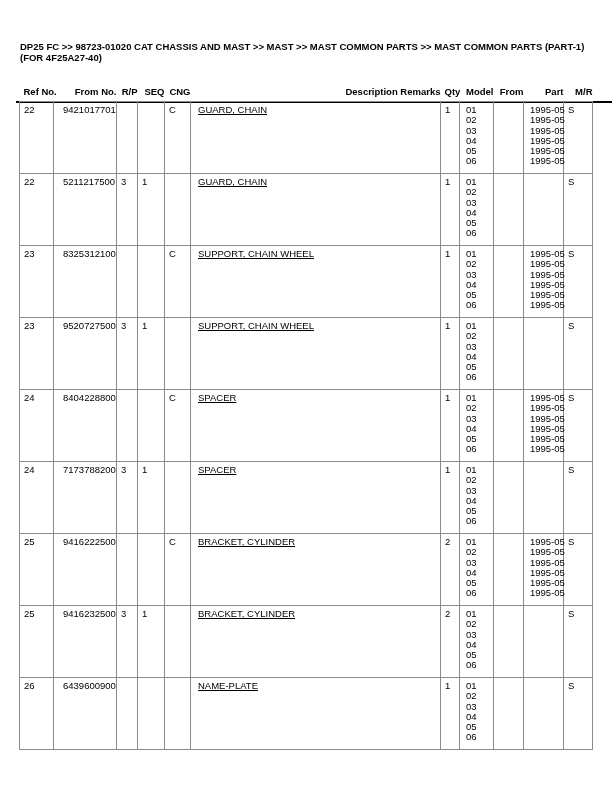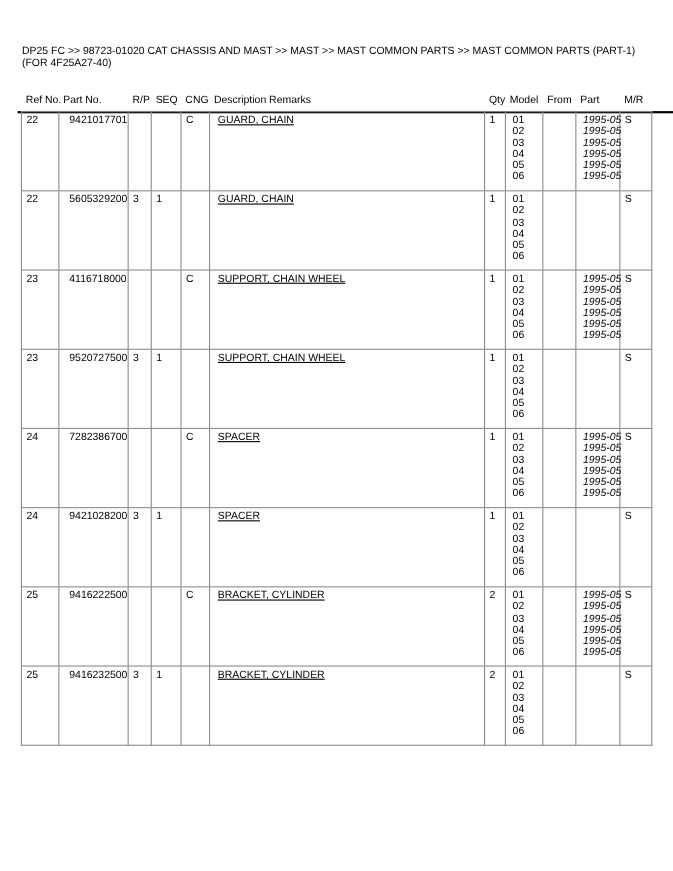--- a/index.html
+++ b/index.html
@@ -13,59 +13,59 @@
   }
   .page { position: absolute; inset: 0; }
   .title {
     position: absolute; left: 20px; top: 16px;
     font-size: 9.5px; font-weight: bold;
     white-space: nowrap;
   }
   .breadcrumb {
     position: absolute; left: 20px; top: 41px;
     width: 575px;
-    font-size: 9.5px; font-weight: normal;
+    font-size: 9.5px; font-weight: bold;
     line-height: 11px;
   }
   .header-rule {
     position: absolute; left: 16px; top: 101px;
     width: 596px; height: 2px;
     background: #000000;
   }
   table.parts {
     position: absolute; left: 19px; top: 85px;
     width: 573px;
     border-collapse: collapse;
     table-layout: fixed;
     font-size: 9.5px;
   }
   table.parts thead th {
-    font-size: 9.5px; font-weight: normal;
-    text-align: left;
+    font-size: 9.5px; font-weight: bold;
+    text-align: right;
     vertical-align: bottom;
     border: none;
     height: 12px;
     padding: 0 0 4px 4px;
     white-space: nowrap;
     overflow: visible;
   }
   table.parts tbody td {
     border: 1px solid #8c8c8c;
     vertical-align: top;
     text-align: left;
     padding: 3px 2px 2px 4px;
     line-height: 10.3px;
     height: 66px;
     white-space: nowrap;
     overflow: visible;
   }
   table.parts tbody td[data-name="cell-part_no"] { padding-left: 9px; }
   table.parts tbody td[data-name="cell-description"] { padding-left: 7px; text-decoration: underline; }
   table.parts tbody td[data-name="cell-model"] { padding-left: 6px; margin-top: 28px; }
-  table.parts tbody td[data-name="cell-upto"] { padding-left: 6px; font-style: italic; }
+  table.parts tbody td[data-name="cell-upto"] { padding-left: 6px; }
 </style>
 </head>
 <body>
 
 <div class="page" data-name="page-document">
 
 
   <div class="breadcrumb" data-name="breadcrumb">DP25 FC &gt;&gt; 98723-01020 CAT CHASSIS AND MAST &gt;&gt; MAST &gt;&gt; MAST COMMON PARTS &gt;&gt; MAST COMMON PARTS (PART-1) (FOR 4F25A27-40)</div>
 
   <div class="header-rule" data-name="header-rule-divider"></div>
@@ -80,21 +80,21 @@
       <col style="width:250px">
       <col style="width:19px">
       <col style="width:34px">
       <col style="width:30px">
       <col style="width:40px">
       <col style="width:29px">
     </colgroup>
     <thead data-name="table-header">
       <tr data-name="table-header-row">
           <th data-name="column-header-ref_no">Ref No.</th>
-          <th data-name="column-header-part_no">Part No.</th>
+          <th data-name="column-header-part_no">From No.</th>
           <th data-name="column-header-rp">R/P</th>
           <th data-name="column-header-seq">SEQ</th>
           <th data-name="column-header-cng">CNG</th>
           <th data-name="column-header-description">Description Remarks</th>
           <th data-name="column-header-qty">Qty</th>
           <th data-name="column-header-model">Model</th>
           <th data-name="column-header-from">From</th>
           <th data-name="column-header-upto">Part</th>
           <th data-name="column-header-mr">M/R</th>
         </tr>
@@ -122,41 +122,41 @@
             <div>1995-05</div>
             <div>1995-05</div>
             <div>1995-05</div>
             <div>1995-05</div>
             <div>1995-05</div>
           </td>
           <td data-name="cell-mr">S</td>
         </tr>
         <tr data-name="table-row">
           <td data-name="cell-ref_no">22</td>
-          <td data-name="cell-part_no">5605329200</td>
+          <td data-name="cell-part_no">5211217500</td>
           <td data-name="cell-rp">3</td>
           <td data-name="cell-seq">1</td>
           <td data-name="cell-cng"></td>
           <td data-name="cell-description">GUARD, CHAIN</td>
           <td data-name="cell-qty">1</td>
           <td data-name="cell-model">
             <div>01</div>
             <div>02</div>
             <div>03</div>
             <div>04</div>
             <div>05</div>
             <div>06</div>
           </td>
           <td data-name="cell-from"></td>
           <td data-name="cell-upto"></td>
           <td data-name="cell-mr">S</td>
         </tr>
         <tr data-name="table-row">
           <td data-name="cell-ref_no">23</td>
-          <td data-name="cell-part_no">4116718000</td>
+          <td data-name="cell-part_no">8325312100</td>
           <td data-name="cell-rp"></td>
           <td data-name="cell-seq"></td>
           <td data-name="cell-cng">C</td>
           <td data-name="cell-description">SUPPORT, CHAIN WHEEL</td>
           <td data-name="cell-qty">1</td>
           <td data-name="cell-model">
             <div>01</div>
             <div>02</div>
             <div>03</div>
             <div>04</div>
@@ -189,21 +189,21 @@
             <div>04</div>
             <div>05</div>
             <div>06</div>
           </td>
           <td data-name="cell-from"></td>
           <td data-name="cell-upto"></td>
           <td data-name="cell-mr">S</td>
         </tr>
         <tr data-name="table-row">
           <td data-name="cell-ref_no">24</td>
-          <td data-name="cell-part_no">7282386700</td>
+          <td data-name="cell-part_no">8404228800</td>
           <td data-name="cell-rp"></td>
           <td data-name="cell-seq"></td>
           <td data-name="cell-cng">C</td>
           <td data-name="cell-description">SPACER</td>
           <td data-name="cell-qty">1</td>
           <td data-name="cell-model">
             <div>01</div>
             <div>02</div>
             <div>03</div>
             <div>04</div>
@@ -216,21 +216,21 @@
             <div>1995-05</div>
             <div>1995-05</div>
             <div>1995-05</div>
             <div>1995-05</div>
             <div>1995-05</div>
           </td>
           <td data-name="cell-mr">S</td>
         </tr>
         <tr data-name="table-row">
           <td data-name="cell-ref_no">24</td>
-          <td data-name="cell-part_no">9421028200</td>
+          <td data-name="cell-part_no">7173788200</td>
           <td data-name="cell-rp">3</td>
           <td data-name="cell-seq">1</td>
           <td data-name="cell-cng"></td>
           <td data-name="cell-description">SPACER</td>
           <td data-name="cell-qty">1</td>
           <td data-name="cell-model">
             <div>01</div>
             <div>02</div>
             <div>03</div>
             <div>04</div>
@@ -281,16 +281,36 @@
             <div>02</div>
             <div>03</div>
             <div>04</div>
             <div>05</div>
             <div>06</div>
           </td>
           <td data-name="cell-from"></td>
           <td data-name="cell-upto"></td>
           <td data-name="cell-mr">S</td>
         </tr>
+        <tr data-name="table-row">
+          <td data-name="cell-ref_no">26</td>
+          <td data-name="cell-part_no">6439600900</td>
+          <td data-name="cell-rp"></td>
+          <td data-name="cell-seq"></td>
+          <td data-name="cell-cng"></td>
+          <td data-name="cell-description">NAME-PLATE</td>
+          <td data-name="cell-qty">1</td>
+          <td data-name="cell-model">
+            <div>01</div>
+            <div>02</div>
+            <div>03</div>
+            <div>04</div>
+            <div>05</div>
+            <div>06</div>
+          </td>
+          <td data-name="cell-from"></td>
+          <td data-name="cell-upto"></td>
+          <td data-name="cell-mr">S</td>
+        </tr>
       </tbody>
   </table>
 
 </div>
 
 </body></html>

